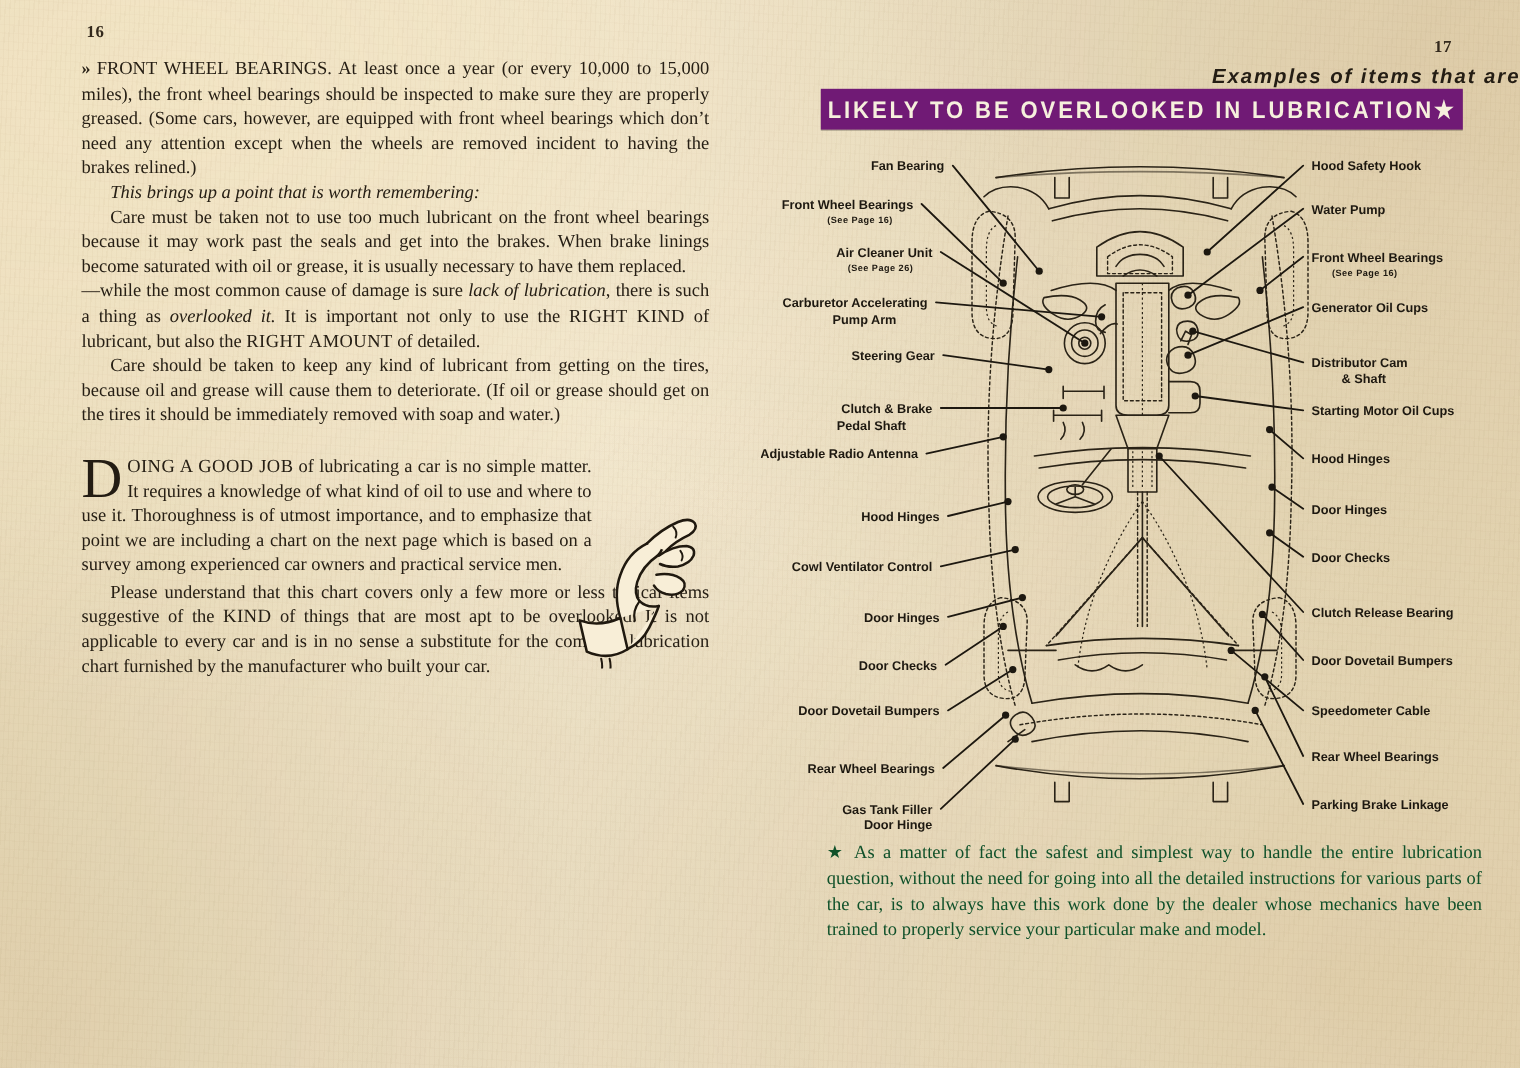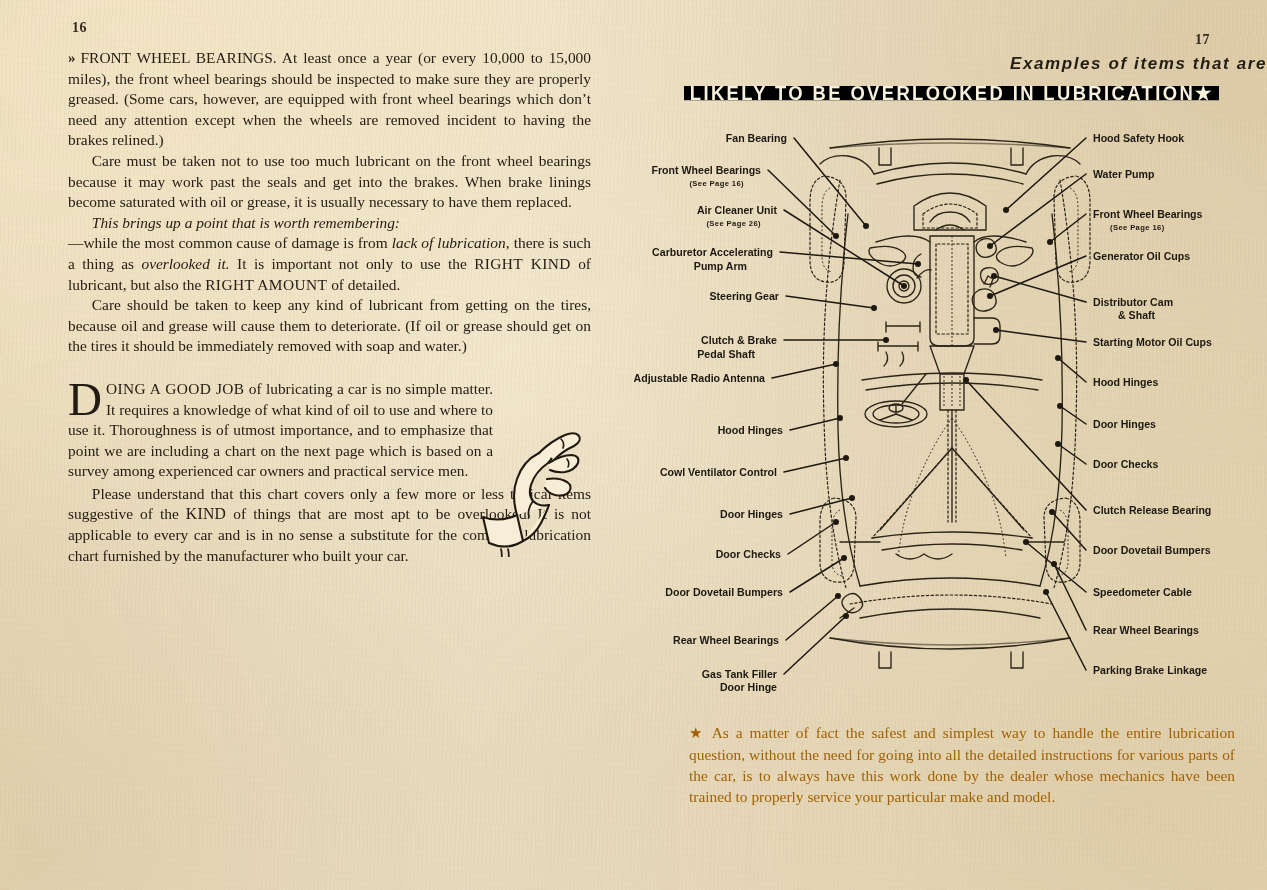--- a/index.html
+++ b/index.html
@@ -78,40 +78,40 @@
   
   .kicker{
     position:absolute;top:54px;left:0;width:100%;
     text-align:right;
     font-family:"Liberation Sans", sans-serif;
     font-style:italic;font-weight:700;
     font-size:17px;letter-spacing:1.6px;
     color:#241d14;
   }
   .banner{
-    position:absolute;top:86px;left:50px;width:535px;height:14px;
-    background:#000000;
+    position:absolute;top:74px;left:50px;width:535px;height:34px;
+    background:#701a75;
     display:flex;align-items:center;justify-content:center;
     box-shadow:0 1px 0 rgba(0,0,0,.25);
   }
   .banner-text{
     font-family:"Liberation Sans Narrow","Liberation Sans", sans-serif;
     font-weight:700;font-size:20px;
     color:#f6f0dd;letter-spacing:2.6px;
     transform:scaleX(.92);
     white-space:nowrap;
   }
 
   .diagram{position:absolute;left:0;top:118px;width:633px;height:590px;}
   .diagram svg{display:block;}
 
   .footnote{
-    position:absolute;left:55px;top:722px;width:546px;
+    position:absolute;left:55px;top:700px;width:546px;
     font-size:15.4px;line-height:21px;text-align:justify;
-    color:#a16207;
+    color:#14532d;
   }
   .star{font-size:15px;}
 
   
   .inky{filter:contrast(1.04);}
 </style>
 </head>
 <body>
 
 <div class="paper-grain"></div>
@@ -121,30 +121,30 @@
 
   <div class="folio folio-left">16</div>
 
   <div class="col-left inky">
 
     <p class="">
       <span class="guillemet">»</span>
       <span>FRONT WHEEL BEARINGS.</span><span> At least once a year (or every 10,000 to 15,000 miles), the front wheel bearings should be inspected to make sure they are properly greased. (Some cars, however, are equipped with front wheel bearings which don’t need any attention except when the wheels are removed incident to having the brakes relined.)</span>
     </p>
 
+    <p class="indent ital">
+      <span>This brings up a point that is worth remembering:</span>
+    </p>
+
     <p class="indent">
       <span>Care must be taken not to use too much lubricant on the front wheel bearings because it may work past the seals and get into the brakes. When brake linings become saturated with oil or grease, it is usually necessary to have them replaced.</span>
     </p>
 
-    <p class="indent ital">
-      <span>This brings up a point that is worth remembering:</span>
-    </p>
-
     <p>
-      <span>—while the most common cause of damage is from </span><span class="ital">lack of lubrication</span><span>, there is such a thing as </span><span class="ital">overlooked it.</span><span>  It is important not only to use the </span><span class="ital-caps">RIGHT KIND</span><span> of lubricant, but also the </span><span class="ital-caps">RIGHT AMOUNT</span><span> of detailed.</span>
+      <span>—while the most common cause of damage is sure </span><span class="ital">lack of lubrication</span><span>, there is such a thing as </span><span class="ital">overlooked it.</span><span>  It is important not only to use the </span><span class="ital-caps">RIGHT KIND</span><span> of lubricant, but also the </span><span class="ital-caps">RIGHT AMOUNT</span><span> of detailed.</span>
     </p>
 
 
     <p class="indent">
       <span>Care should be taken to keep any kind of lubricant from getting on the tires, because oil and grease will cause them to deteriorate. (If oil or grease should get on the tires it should be immediately removed with soap and water.)</span>
     </p>
 
     <div class="dropcap-block">
       <div class="hand-wrap">
         <svg width="108" height="132" viewBox="0 0 108 132" fill="none">

